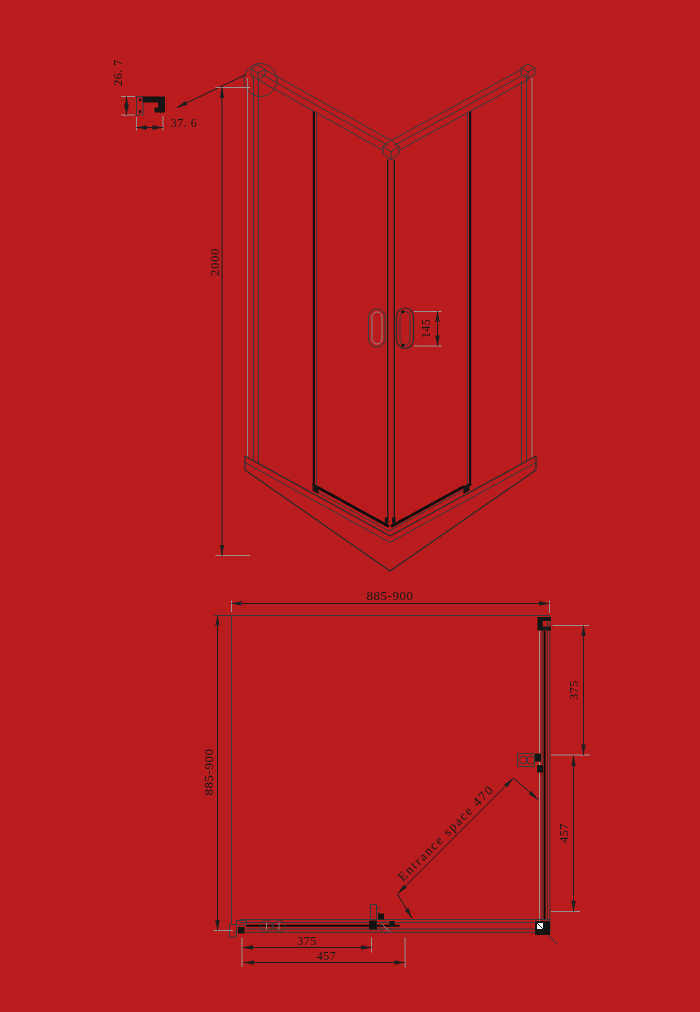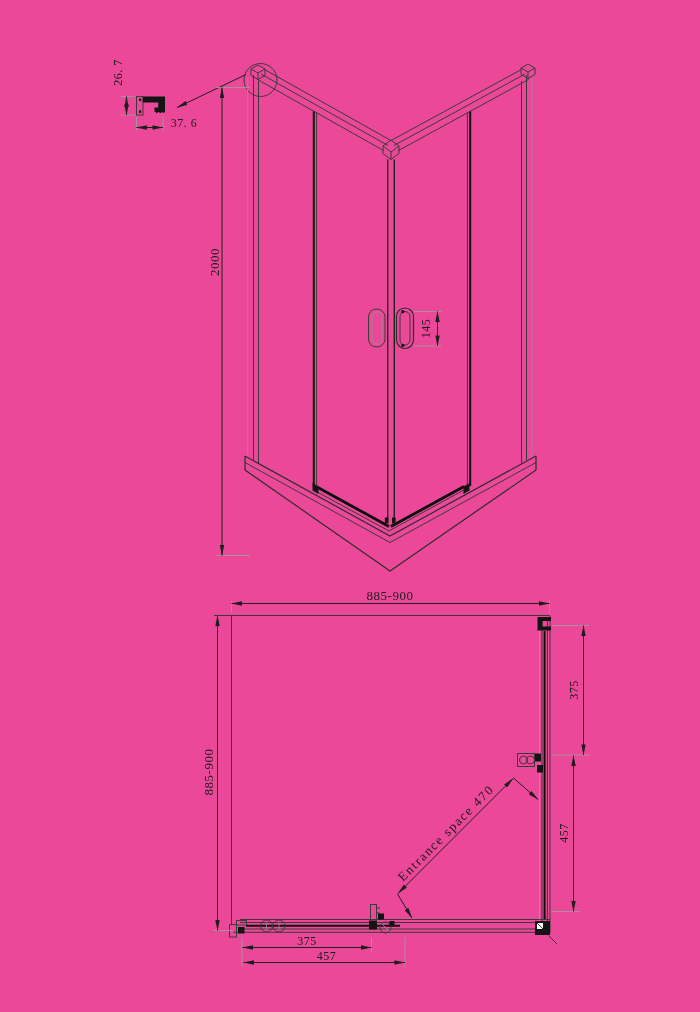--- a/index.html
+++ b/index.html
@@ -1,16 +1,16 @@
 <!DOCTYPE html>
 <html><head>
 <meta charset="utf-8">
 <style>
   html,body{margin:0;padding:0;background:#ffffff;}
-  .canvas{position:relative;width:700px;height:1012px;background:#ec4899;overflow:hidden;}
+  .canvas{position:relative;width:700px;height:1012px;background:#b91c1c;overflow:hidden;}
   svg{display:block;}
   .ln{stroke:#3a3a3a;stroke-width:1;fill:none;}
   .ln2{stroke:#2d2d2d;stroke-width:1.2;fill:none;}
   .lt{stroke:#8f8f8f;stroke-width:0.9;fill:none;}
   .ext{stroke:#9c9c9c;stroke-width:0.9;fill:none;}
   .dim{stroke:#1f1f1f;stroke-width:1;fill:none;}
   .glass{stroke:#0d0d0d;stroke-width:2;fill:none;}
   .post{stroke:#222222;stroke-width:1.4;fill:none;}
   .thick{stroke:#0d0d0d;stroke-width:2.8;fill:none;}
   .blk{fill:#141414;stroke:none;}

